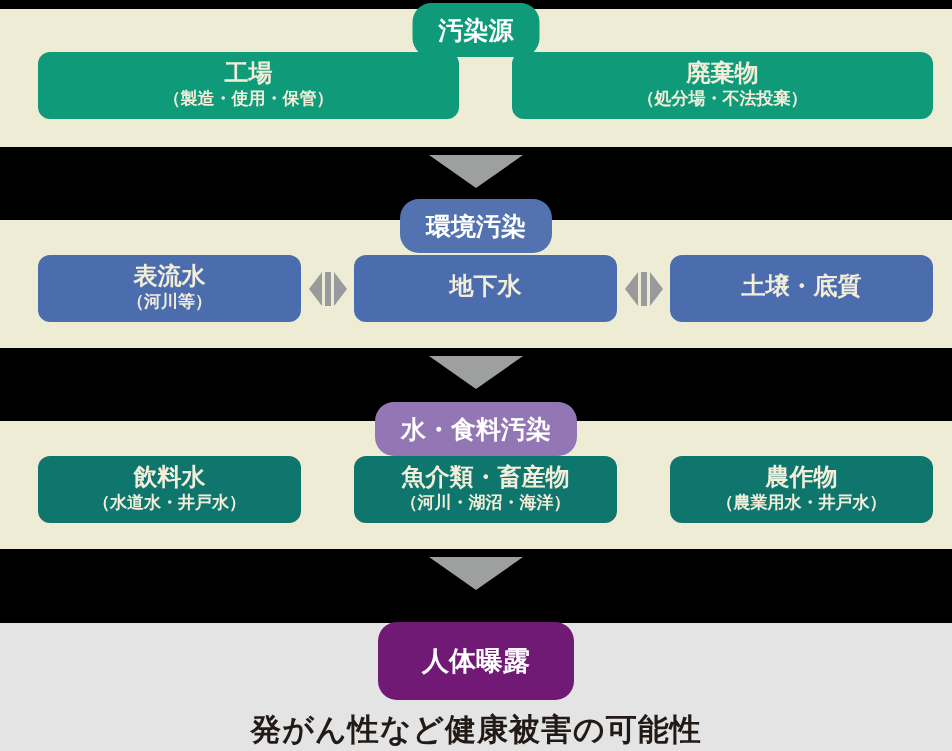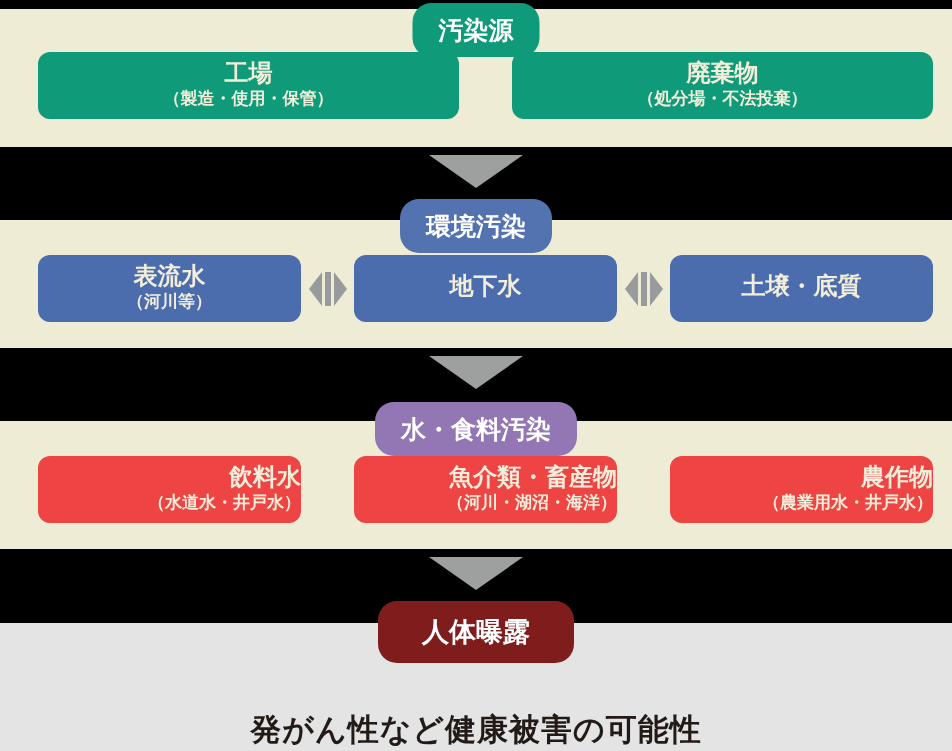--- a/index.html
+++ b/index.html
@@ -30,33 +30,33 @@
   .box{
     flex:1;border-radius:12px;
     display:flex;flex-direction:column;align-items:center;justify-content:center;
     color:#f2eeda;text-align:center;
   }
   .box .t{font-size:24px;line-height:1.18;}
   .box .s{font-size:17px;line-height:1.25;}
   .box .s:empty{display:none;}
   .green{background:#0f9a79;}
   .blue{background:#4b6dae;text-align:right;}
-  .purple{background:#ef4444;align-items:flex-end;}
+  .purple{background:#0f766e;}
   
   .badge{
     position:absolute;left:50%;transform:translateX(-50%);
     height:54px;border-radius:19px;
     display:flex;align-items:center;justify-content:center;
     color:#ffffff;font-size:25px;white-space:nowrap;
     padding:0 26px;z-index:5;
   }
   .badge-1{top:3px;background:#0f9a79;}
   .badge-2{top:199px;background:#5273b0;}
   .badge-3{top:402px;background:#9376b4;}
-  .badge-4{top:601px;background:#7f1d1d;font-size:27px;padding:4px 44px;}
+  .badge-4{top:622px;background:#701a75;font-size:27px;padding:12px 44px;}
   
   .down-arrow{
     position:absolute;left:50%;transform:translateX(-50%);
     width:0;height:0;
     border-left:47px solid transparent;
     border-right:47px solid transparent;
     border-top:33px solid #9e9f9f;
   }
   .da-1{top:155px;}
   .da-2{top:356px;}

